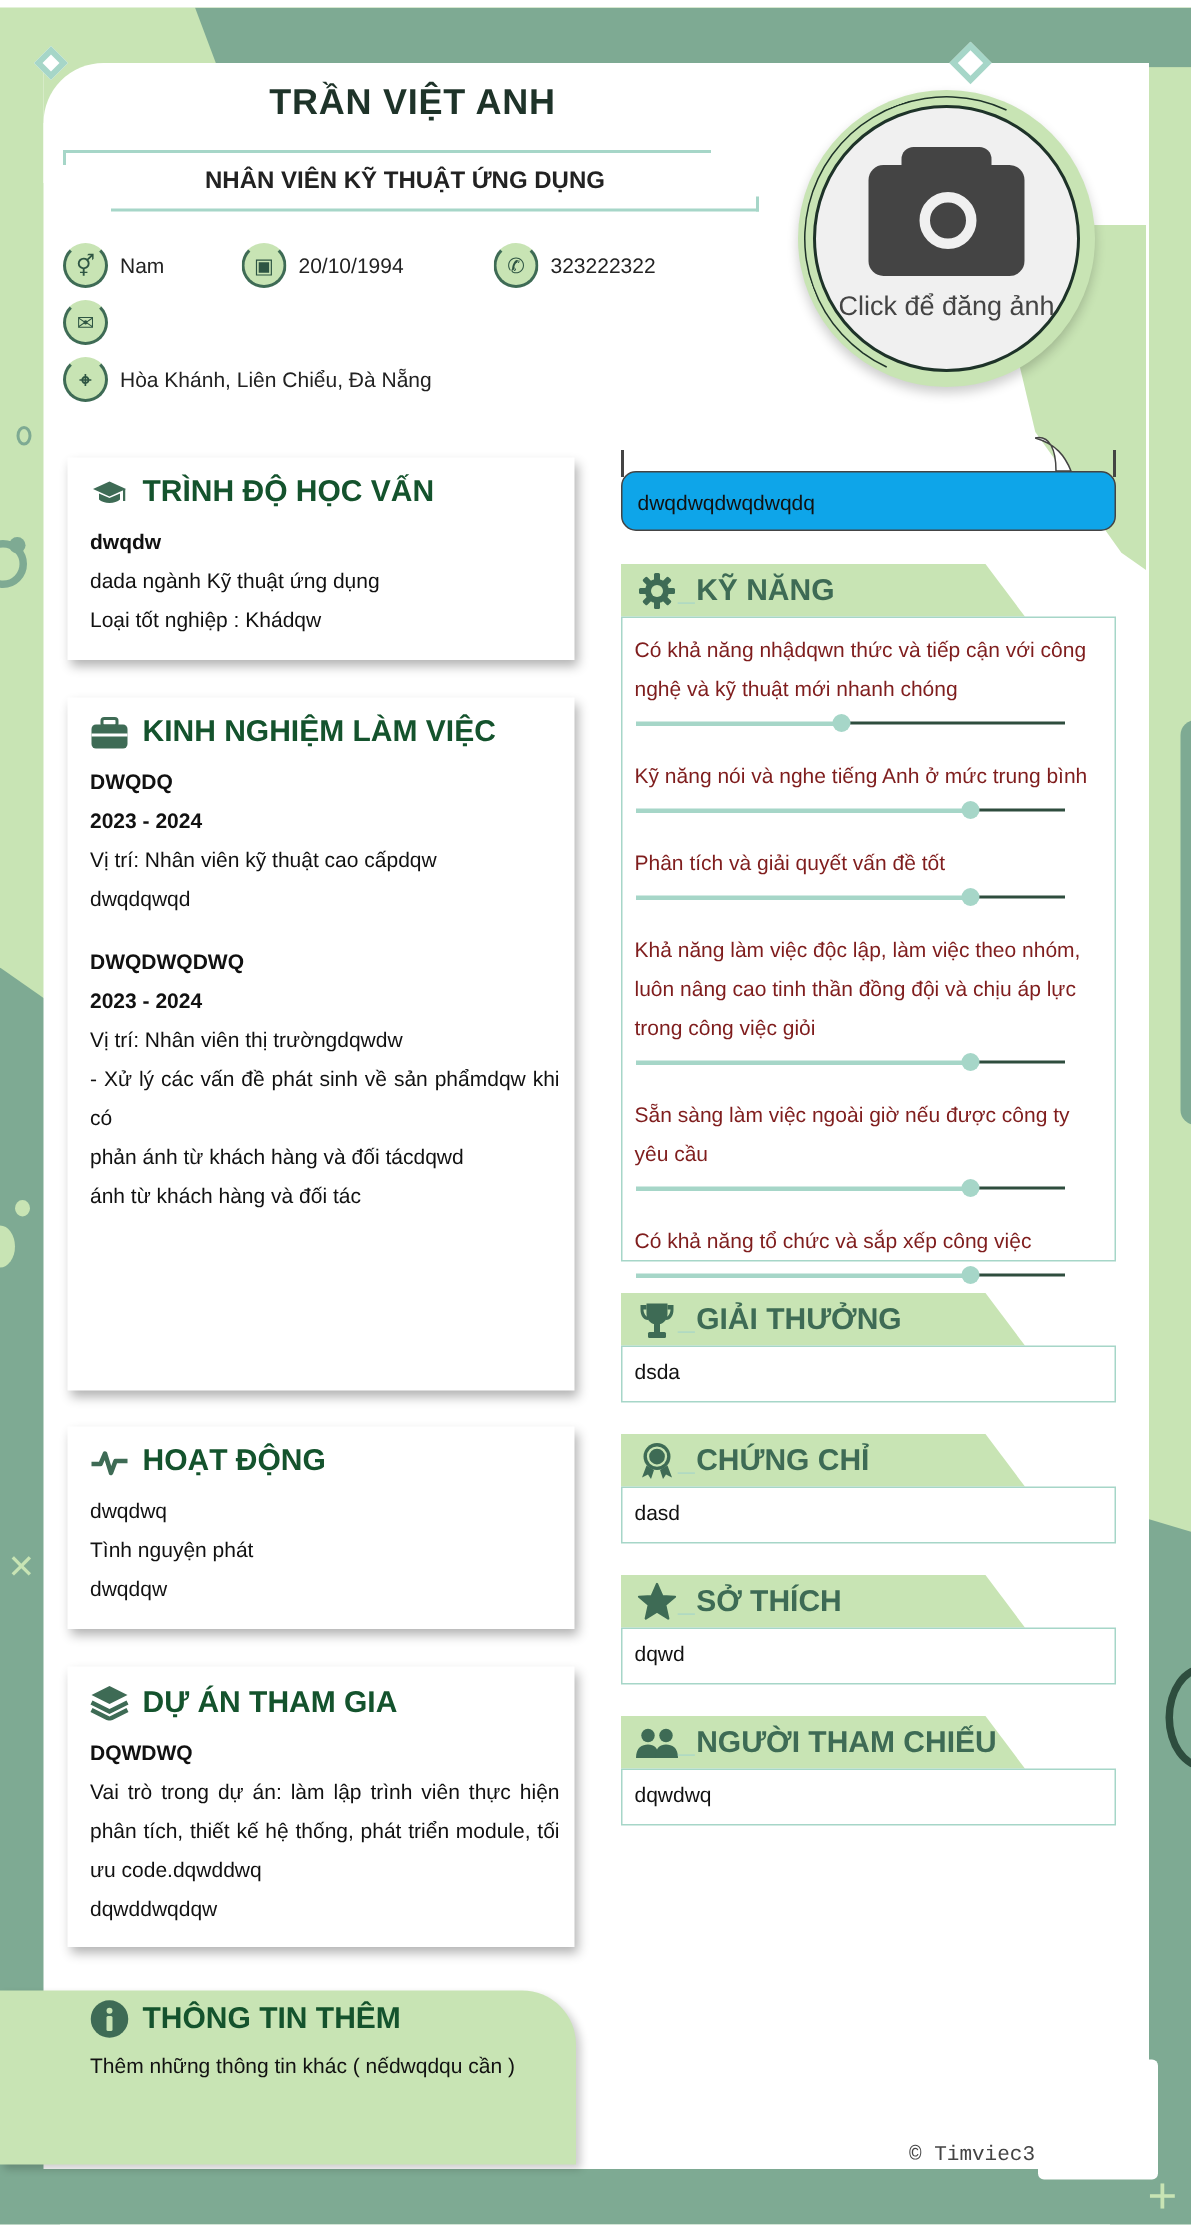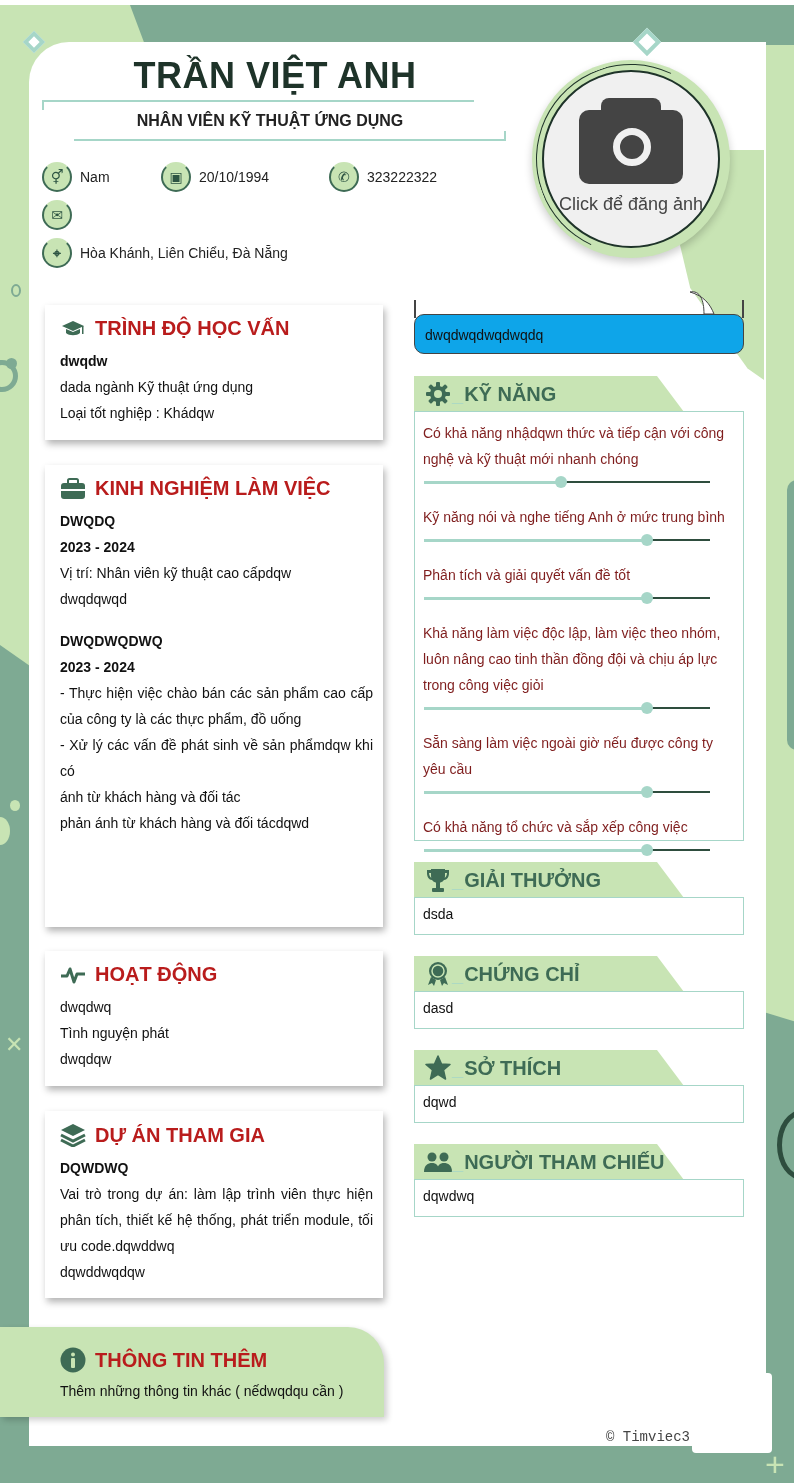--- a/index.html
+++ b/index.html
@@ -22,45 +22,45 @@
   .bg-plus { position: absolute; left: 765px; top: 1442px; color: #c8e4b4; font-size: 34px; line-height: 34px; }
 
   .sheet { position: absolute; left: 29px; top: 42px; width: 735px; height: 1404px; background: #fff; border-top-left-radius: 0; }
   .sheet-corner { position: absolute; left: 29px; top: 42px; width: 40px; height: 40px; background: #c8e4b4; }
   .sheet-corner-inner { position: absolute; left: 29px; top: 42px; width: 80px; height: 80px; background: #fff; border-top-left-radius: 40px; }
   .sheet-outline { position: absolute; left: 740px; top: 42px; width: 26px; height: 1404px; border-right: 2px solid #fff; }
   .right-wedge { position: absolute; left: 600px; top: 150px; width: 164px; height: 230px; background: #c8e4b4; clip-path: polygon(40% 0, 100% 0, 100% 100%, 90% 95%, 55% 60%, 45% 30%); }
 
   .diamond { position: absolute; width: 16px; height: 16px; background: #fff; border: 4px solid #a6d6c8; transform: rotate(45deg); }
 
-  .name { position: absolute; left: 80px; top: 55px; width: 390px; text-align: center; font-size: 36px; font-weight: bold; color: #1e3329; letter-spacing: 0.5px; }
+  .name { position: absolute; left: 80px; top: 55px; width: 390px; text-align: center; font-size: 24px; font-weight: bold; color: #1e3329; letter-spacing: 0.5px; }
   .title-line1 { position: absolute; left: 42px; top: 100px; width: 432px; height: 10px; border-top: 2px solid #a6d6c8; border-left: 2px solid #a6d6c8; }
   .title-line2 { position: absolute; left: 74px; top: 131px; width: 432px; height: 10px; border-bottom: 2px solid #a6d6c8; border-right: 2px solid #a6d6c8; }
   .job-title { position: absolute; left: 80px; top: 112px; width: 380px; text-align: center; font-size: 16px; font-weight: bold; color: #222; }
 
   .info { position: absolute; display: flex; align-items: center; font-size: 14px; color: #222; }
   .info-icon { width: 30px; height: 30px; border-radius: 50%; background: #c8e4b4; border: 2px solid #3e6b55; border-top-color: transparent; border-bottom-color: #3e6b55; display: flex; align-items: center; justify-content: center; margin-right: 8px; color: #2e5543; font-size: 14px; font-weight: bold; }
 
   .avatar-wrap { position: absolute; left: 532px; top: 60px; width: 198px; height: 198px; border-radius: 50%; background: #c8e4b4; box-shadow: 0 4px 8px rgba(0,0,0,0.2); }
   .avatar { position: absolute; left: 10px; top: 10px; width: 178px; height: 178px; border-radius: 50%; background: #f0f0f0; border: 2px solid #1e3329; display: flex; flex-direction: column; align-items: center; justify-content: center; }
   .avatar-arc { position: absolute; left: 4px; top: 4px; width: 190px; height: 190px; border-radius: 50%; border: 1.5px solid transparent; border-left-color: #1e3329; border-top-color: #1e3329; transform: rotate(-20deg); }
   .camera { position: relative; width: 104px; height: 74px; background: #444; border-radius: 10px; margin-top: 6px; }
   .camera:before { content: ""; position: absolute; left: 22px; top: -12px; width: 60px; height: 20px; background: #444; border-radius: 8px 8px 0 0; }
   .camera-lens { position: absolute; left: 34px; top: 18px; width: 38px; height: 38px; border-radius: 50%; border: 7px solid #f0f0f0; background: #444; }
   .avatar-label { font-size: 18px; color: #444; margin-top: 10px; }
 
   .card { position: absolute; left: 45px; width: 338px; background: #fff; box-shadow: 2px 4px 7px rgba(0,0,0,0.3); padding: 12px 10px 12px 15px; }
-  .card-title { display: flex; align-items: center; font-size: 20px; font-weight: bold; color: #b91c1c; margin-bottom: 8px; }
+  .card-title { display: flex; align-items: center; font-size: 20px; font-weight: bold; color: #14532d; margin-bottom: 8px; }
   .card-title .ic { width: 26px; margin-right: 9px; display: flex; justify-content: center; }
   .card p { font-size: 14px; line-height: 26px; color: #111; }
   .card p.b { font-weight: bold; }
   .card p.j { text-align: justify; }
   .card .gap { height: 16px; }
 
-  .more { position: absolute; left: 0; top: 1327px; width: 384px; height: 90px; background: #c8e4b4; border-top-right-radius: 36px; box-shadow: 3px 3px 6px rgba(0,0,0,0.2); padding: 20px 0 0 60px; }
+  .more { position: absolute; left: 0; top: 1327px; width: 384px; height: 116px; background: #c8e4b4; border-top-right-radius: 36px; box-shadow: 3px 3px 6px rgba(0,0,0,0.2); padding: 6px 0 0 60px; }
   .more .card-title { margin-bottom: 10px; }
   .more p { font-size: 14px; color: #111; }
 
   .bubble { position: absolute; left: 414px; top: 314px; width: 330px; height: 40px; border: 1px solid #444; border-radius: 10px; background: #0ea5e9; padding: 12px 10px; font-size: 14px; }
   .bubble-tail { position: absolute; left: 690px; top: 290px; width: 48px; height: 26px; }
   .bubble-left { position: absolute; left: 414px; top: 300px; width: 2px; height: 18px; background: #444; }
   .bubble-right-top { position: absolute; left: 742px; top: 300px; width: 2px; height: 18px; background: #444; }
 
   .sec-head { position: absolute; left: 414px; width: 270px; height: 36px; background: #c8e4b4; clip-path: polygon(0 0, 90% 0, 100% 100%, 0 100%); display: flex; align-items: center; padding-left: 10px; font-size: 20px; font-weight: bold; color: #3e6b55; }
   .sec-head .ic { width: 28px; display: flex; justify-content: center; margin-right: 0; }
@@ -174,24 +174,24 @@
     </span>
     <span>KINH NGHIỆM LÀM VIỆC</span>
   </div>
   <p class="b">DWQDQ</p>
   <p class="b">2023 - 2024</p>
   <p>Vị trí: Nhân viên kỹ thuật cao cấpdqw</p>
   <p>dwqdqwqd</p>
   <div class="gap"></div>
   <p class="b">DWQDWQDWQ</p>
   <p class="b">2023 - 2024</p>
-  <p class="j">- Thực hiện việc chào bán các sản phẩm cao cấp của công ty là các thực phẩm, đồ uống</p>
+  <p>Vị trí: Nhân viên thị trườngdqwdw</p>
   <p class="j">- Xử lý các vấn đề phát sinh về sản phẩmdqw khi có</p>
+  <p>phản ánh từ khách hàng và đối tácdqwd</p>
   <p>ánh từ khách hàng và đối tác</p>
-  <p>phản ánh từ khách hàng và đối tácdqwd</p>
 </div>
 
 <div class="card" style="top:951px; height:135px;">
   <div class="card-title">
     <span class="ic">
       <svg width="26" height="18" viewBox="0 0 26 18">
           <path d="M1 10 L7 10 L10 3 L14 16 L17 8 L25 8" fill="none" stroke="#3e6b55" stroke-width="3" stroke-linejoin="round"></path>
         </svg>
     </span>
     <span>HOẠT ĐỘNG</span>

